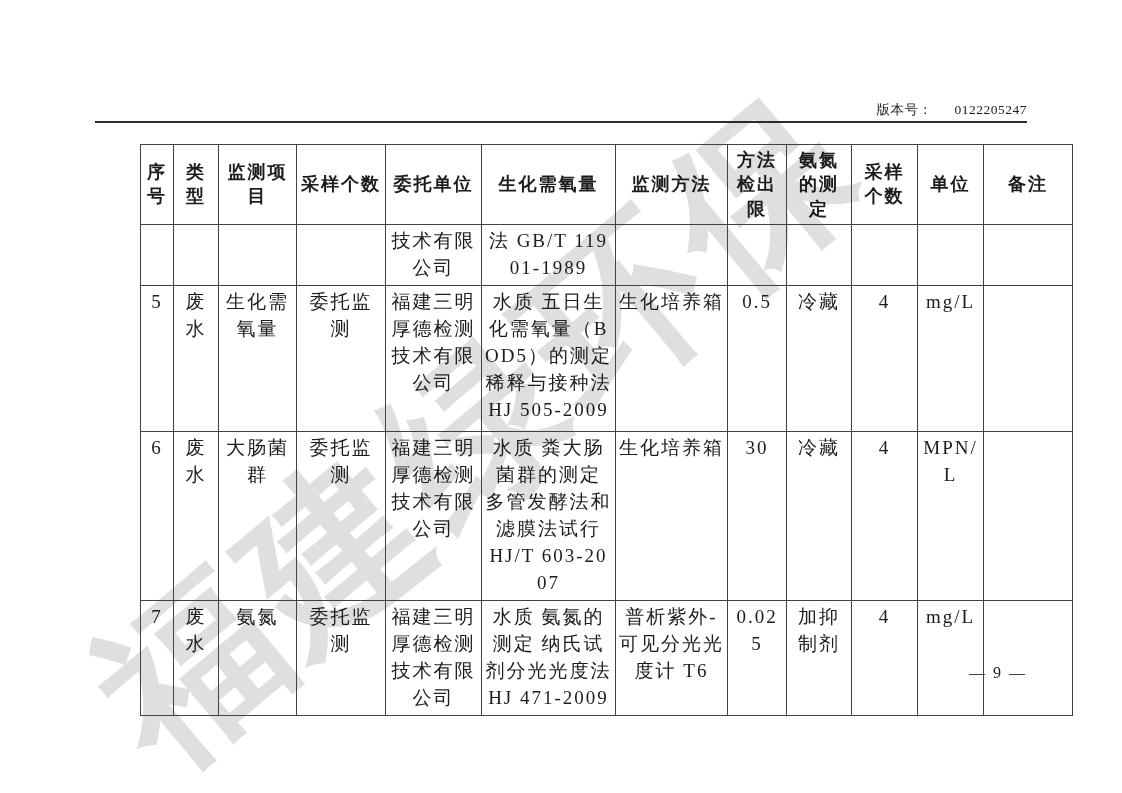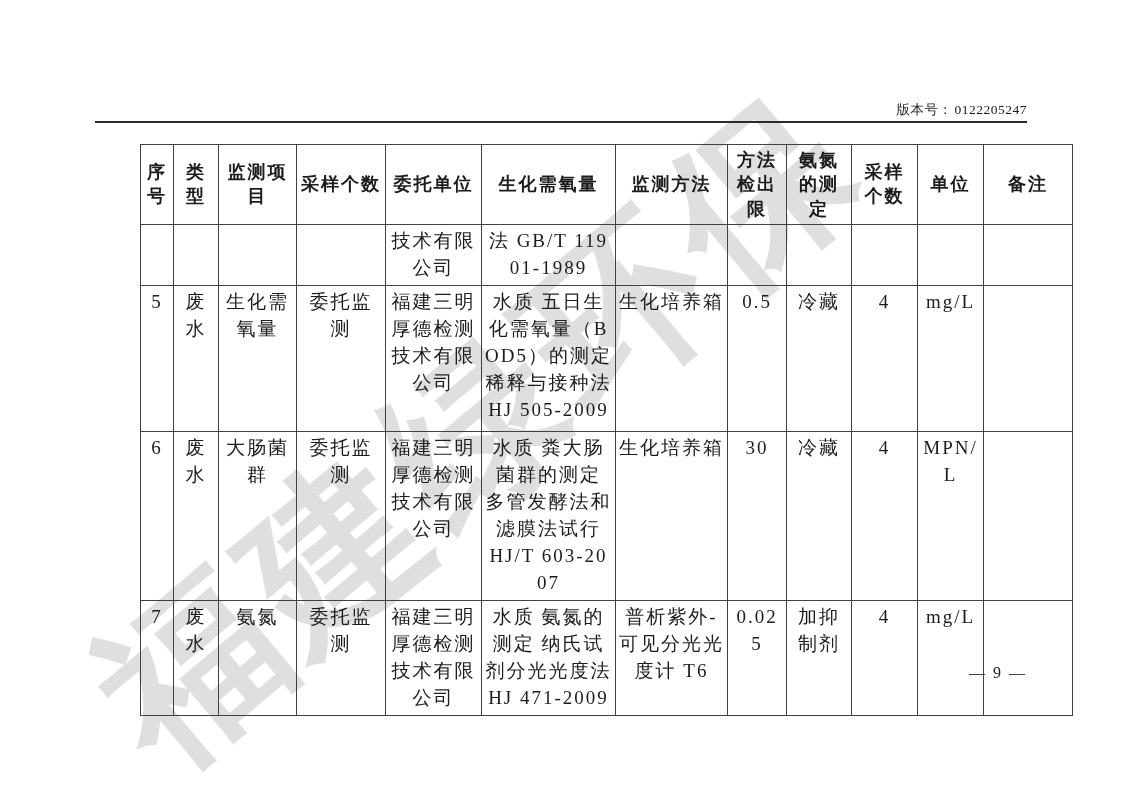--- a/index.html
+++ b/index.html
@@ -31,21 +31,21 @@
     user-select: none;
   }
   
   .version {
     position: absolute;
     top: 101px; right: 95px;
     font-size: 13.5px;
     letter-spacing: 0.5px;
     z-index: 2;
   }
-  .version .num { margin-left: 2px; }
+  .version .num { margin-left: 22px; }
   .top-rule {
     position: absolute;
     left: 95px; top: 121px;
     width: 932px; height: 2px;
     background: #2b2b2b;
     z-index: 2;
   }
   
   table.monitor {
     position: absolute;

